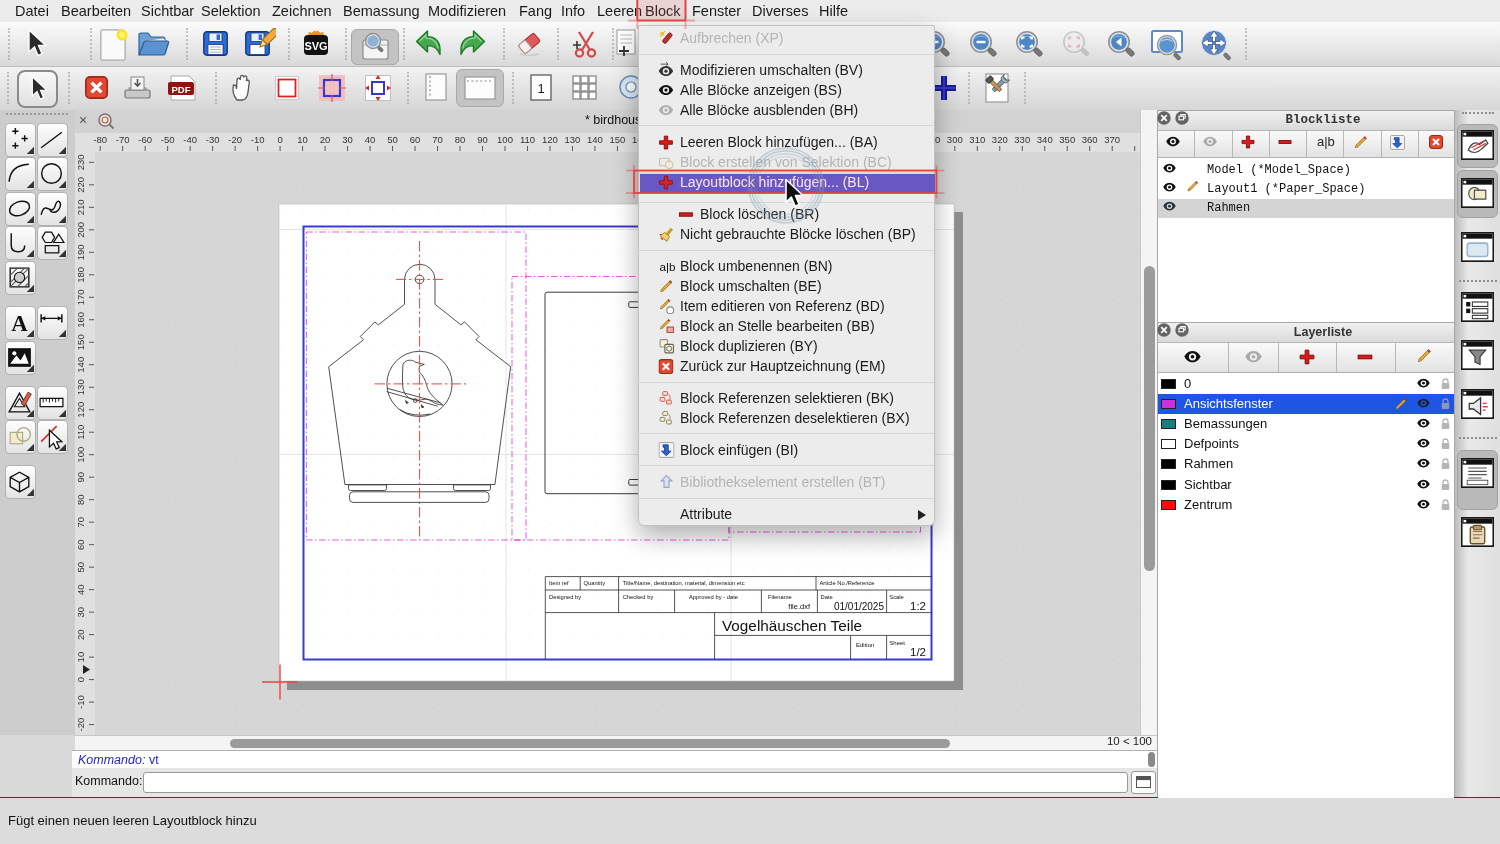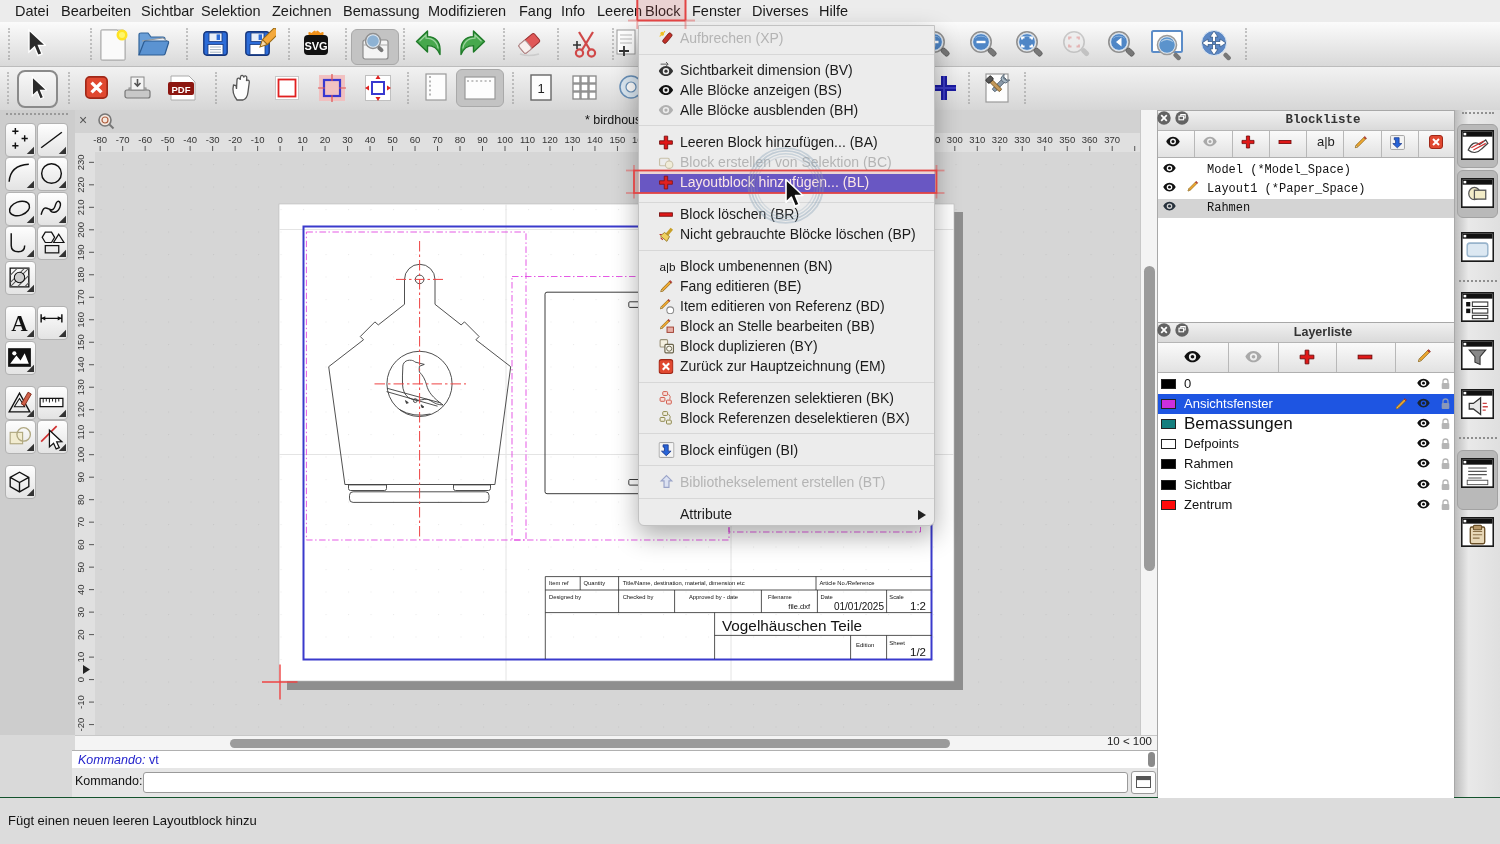--- a/index.html
+++ b/index.html
@@ -856,21 +856,21 @@
     <svg class="abs" style="left:1417px;top:398.1px;color:#1a2430" width="13" height="10.214285714285714" viewBox="0 0 14 11">
       <use href="#eye" width="14" height="11"></use>
     </svg>
     <svg class="abs" style="left:1441px;top:398.1px;color:#8a97b8" width="9" height="12">
       <use href="#lock" width="9" height="12"></use>
     </svg>
     <svg class="abs" style="left:1394px;top:397.1px;" width="14" height="14" viewBox="0 0 14 14">
       <use href="#pencil" width="14" height="14"></use>
     </svg>
     <div class="abs" style="left:1161px;top:419.2px;width:15px;height:10px;background:#157f7f;border:1px solid #222;box-sizing:border-box;"></div>
-    <div class="abs" style="left:1184px;top:414.2px;height:20px;line-height:20px;font-size:17px;color:#111;">Bemassungen</div>
+    <div class="abs" style="left:1184px;top:414.2px;height:20px;line-height:20px;font-size:13px;color:#111;">Bemassungen</div>
     <svg class="abs" style="left:1417px;top:418.2px;color:#111" width="13" height="10.214285714285714" viewBox="0 0 14 11">
       <use href="#eye" width="14" height="11"></use>
     </svg>
     <svg class="abs" style="left:1441px;top:418.2px;color:#b5b5b5" width="9" height="12">
       <use href="#lock" width="9" height="12"></use>
     </svg>
     <div class="abs" style="left:1161px;top:439.3px;width:15px;height:10px;background:#fff;border:1px solid #222;box-sizing:border-box;"></div>
     <div class="abs" style="left:1184px;top:434.3px;height:20px;line-height:20px;font-size:13px;color:#111;">Defpoints</div>
     <svg class="abs" style="left:1417px;top:438.3px;color:#111" width="13" height="10.214285714285714" viewBox="0 0 14 11">
       <use href="#eye" width="14" height="11"></use>
@@ -969,21 +969,21 @@
         <span class="txt">Aufbrechen (XP)</span>
       </div>
       <div class="msep" style="top:28px"></div>
       <div class="mrow" style="top:34px;">
         <svg class="ic" viewBox="0 0 15 15">
           <g color="#333">
             <use href="#eye" width="14" height="11" y="3"></use>
           </g>
           <path d="M2 2 H9 L7 0 M9 2 L7 4" stroke="#555" stroke-width="0.9" fill="none"></path>
         </svg>
-        <span class="txt">Sichtbarkeit dimension (BV)</span>
+        <span class="txt">Modifizieren umschalten (BV)</span>
       </div>
       <div class="mrow" style="top:54px;">
         <svg class="ic" viewBox="0 0 15 15">
           <g color="#111">
             <use href="#eye" width="14" height="11" y="2"></use>
           </g>
         </svg>
         <span class="txt">Alle Blöcke anzeigen (BS)</span>
       </div>
       <div class="mrow" style="top:74px;">
@@ -1009,21 +1009,21 @@
         <span class="txt">Block erstellen von Selektion (BC)</span>
       </div>
       <div class="abs" style="left:1px;top:147.5px;width:295px;height:19px;background:#5457d6;"></div>
       <div class="mrow" style="top:146px;">
         <svg class="ic" viewBox="0 0 15 15">
           <use href="#rplus" width="14" height="14" y="1"></use>
         </svg>
         <span class="txt"><span style="color:#fff">Layoutblock hinzufügen... (BL)</span></span>
       </div>
       <div class="msep" style="top:176px"></div>
-      <div class="mrow" style="top:178px;">
+      <div class="mrow" style="top:178px;margin-left:20px;">
         <svg class="ic" viewBox="0 0 15 15">
           <use href="#rminus" width="14" height="14" y="1"></use>
         </svg>
         <span class="txt">Block löschen (BR)</span>
       </div>
       <div class="mrow" style="top:198px;">
         <svg class="ic" viewBox="0 0 15 15">
           <g transform="rotate(40 8 8)">
             <rect x="6.5" y="1" width="3" height="7" fill="#c8a028"></rect>
             <path d="M5 8 H11 L12 13 H4 Z" fill="#f0d060" stroke="#907018" stroke-width="0.7"></path>
@@ -1036,21 +1036,21 @@
       <div class="mrow" style="top:230px;">
         <svg class="ic" viewBox="0 0 15 15">
           <text x="1" y="12" font-size="11" fill="#111" font-family="Liberation Sans">a|b</text>
         </svg>
         <span class="txt">Block umbenennen (BN)</span>
       </div>
       <div class="mrow" style="top:250px;">
         <svg class="ic" viewBox="0 0 15 15">
           <use href="#pencil" width="14" height="14" y="1"></use>
         </svg>
-        <span class="txt">Fang editieren (BE)</span>
+        <span class="txt">Block umschalten (BE)</span>
       </div>
       <div class="mrow" style="top:270px;">
         <svg class="ic" viewBox="0 0 15 15">
           <use href="#pencil" width="12" height="12" y="0"></use>
           <circle cx="11" cy="11.5" r="3.2" fill="#fff" stroke="#888" stroke-width="1"></circle>
         </svg>
         <span class="txt">Item editieren von Referenz (BD)</span>
       </div>
       <div class="mrow" style="top:290px;">
         <svg class="ic" viewBox="0 0 15 15">

